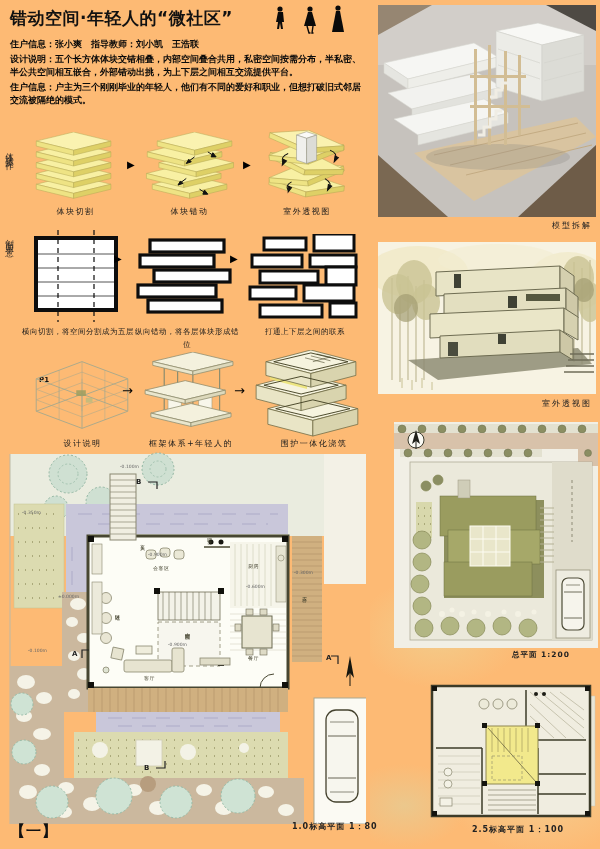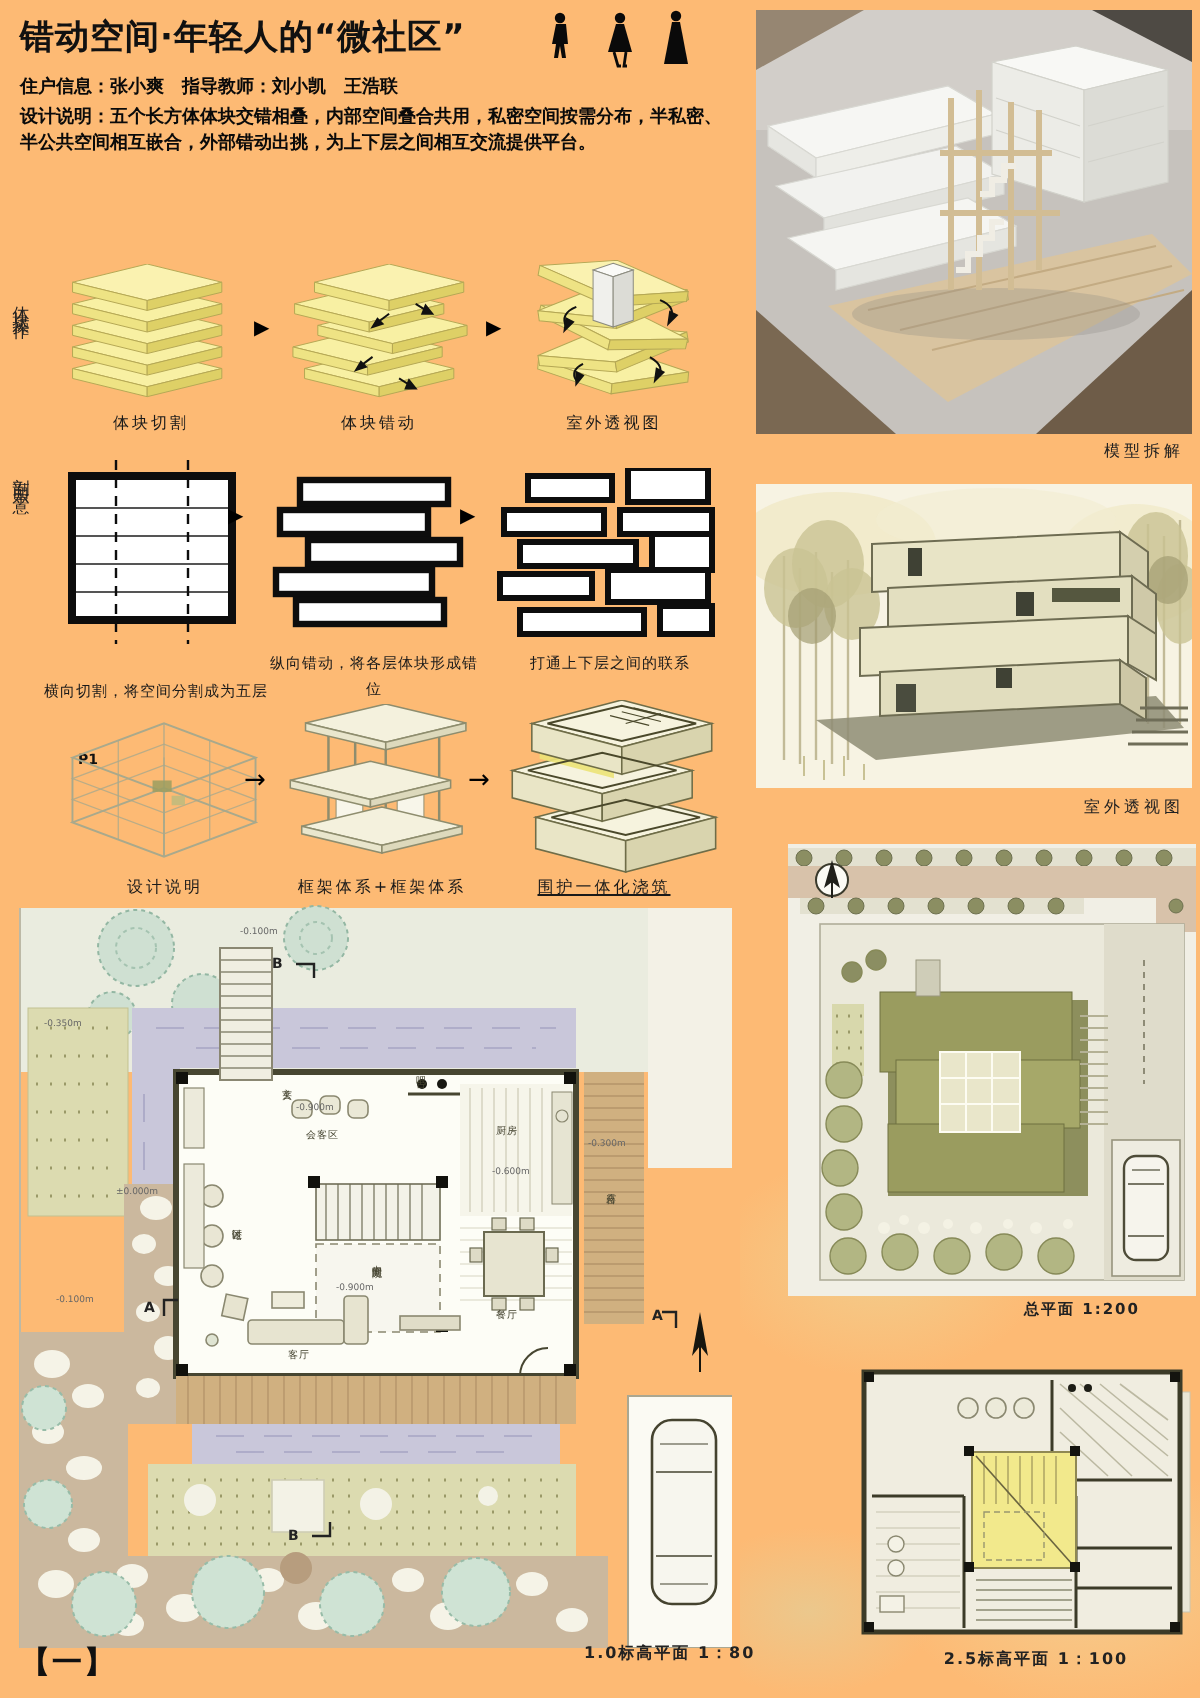--- a/index.html
+++ b/index.html
@@ -44,20 +44,21 @@
         <path d="M36 8 L40 8 L44 22 L32 22 Z"></path>
         <path d="M35 22 L37 29 L38.5 29 M41 22 L40 29 L41.5 29" stroke="#0a0a0a" stroke-width="1.4" fill="none"></path>
       <circle cx="66" cy="4" r="2.6"></circle>
         <path d="M64 7 L68 7 L72 28 L60 28 Z"></path>
     </g>
   </svg>
 
   <div class="abs info" style="left:10px;top:38px;width:358px;">
     <div>住户信息：张小爽　指导教师：刘小凯　王浩联</div>
     <div>设计说明：五个长方体体块交错相叠，内部空间叠合共用，私密空间按需分布，半私密、半公共空间相互嵌合，外部错动出挑，为上下层之间相互交流提供平台。</div>
+    <div>住户信息：户主为三个刚刚毕业的年轻人，他们有不同的爱好和职业，但想打破旧式邻居交流被隔绝的模式。</div>
   </div>
 
   <div class="abs vlabel" style="left:4px;top:146px;">体块操作</div>
 
   <svg class="abs" style="left:24px;top:132px;" width="100" height="68" viewBox="0 0 105 82">
     <g stroke="#b1a754" stroke-width=".6" opacity=".95">
       <g>
           <polygon points="7,63 52,52 97,63 52,74" fill="#f8f3a6"></polygon>
           <polygon points="7,63 52,74 52,80 7,69" fill="#eee685"></polygon>
           <polygon points="52,74 97,63 97,69 52,80" fill="#ddd266"></polygon>
@@ -216,21 +217,21 @@
         <rect x="62" y="21" width="46" height="12"></rect>
       <rect x="12" y="37" width="58" height="12"></rect>
         <rect x="78" y="33" width="30" height="18"></rect>
       <rect x="2" y="53" width="46" height="12"></rect>
         <rect x="56" y="51" width="50" height="16"></rect>
       <rect x="12" y="71" width="62" height="12"></rect>
         <rect x="82" y="69" width="26" height="14"></rect>
     </g>
   </svg>
 
-  <div class="abs caption" style="left:22px;top:340px;width:112px;">横向切割，将空间分割成为五层</div>
+  <div class="abs caption" style="left:22px;top:326px;width:112px;">横向切割，将空间分割成为五层</div>
   <div class="abs caption" style="left:134px;top:326px;width:106px;">纵向错动，将各层体块形成错位</div>
   <div class="abs caption" style="left:250px;top:326px;width:110px;">打通上下层之间的联系</div>
 
   <div class="abs" style="left:12px;top:376px;font-size:7px;font-weight:700;padding-left:27px;">P1</div>
 
   <svg class="abs" style="left:26px;top:354px;" width="112" height="82" viewBox="0 0 112 86">
     <g stroke="#a9a98c" stroke-width="1" fill="none">
       <polygon points="8,26 56,8 104,26 56,44"></polygon>
       <line x1="8" y1="26" x2="8" y2="60"></line>
         <line x1="104" y1="26" x2="104" y2="60"></line>
@@ -310,22 +311,22 @@
     </g>
     <g stroke="#4a482a" stroke-width=".6">
       <line x1="58" y1="8" x2="78" y2="13"></line>
         <line x1="64" y1="6" x2="84" y2="11"></line>
         <line x1="70" y1="4" x2="90" y2="9"></line>
         <line x1="66" y1="12" x2="84" y2="7"></line>
     </g>
   </svg>
 
   <div class="abs steplabel" style="left:30px;top:438px;width:105px;">设计说明</div>
-  <div class="abs steplabel" style="left:138px;top:438px;width:106px;">框架体系+框架体系</div>
-  <div class="abs steplabel" style="left:244px;top:438px;width:116px;text-decoration:underline;">围护一体化浇筑</div>
+  <div class="abs steplabel" style="left:138px;top:438px;width:106px;">框架体系+年轻人的</div>
+  <div class="abs steplabel" style="left:256px;top:438px;width:116px;">围护一体化浇筑</div>
 
   <svg class="abs" style="left:378px;top:5px;" width="218" height="212" viewBox="0 0 218 212">
     <rect x="0" y="0" width="218" height="212" fill="#c6c2bd"></rect>
     <rect x="0" y="0" width="218" height="60" fill="#d3cfca" opacity=".9"></rect>
     <polygon points="0,0 54,0 0,30" fill="#968672"></polygon>
     <polygon points="218,0 218,26 168,0" fill="#4e4a44"></polygon>
     <polygon points="0,150 0,212 70,212" fill="#7a6852"></polygon>
     <polygon points="218,140 218,212 140,212" fill="#6e5c48"></polygon>
     <polygon points="36,148 198,112 218,132 96,196" fill="#d9c4a0"></polygon>
     <g stroke="#c3ab83" stroke-width="1">

